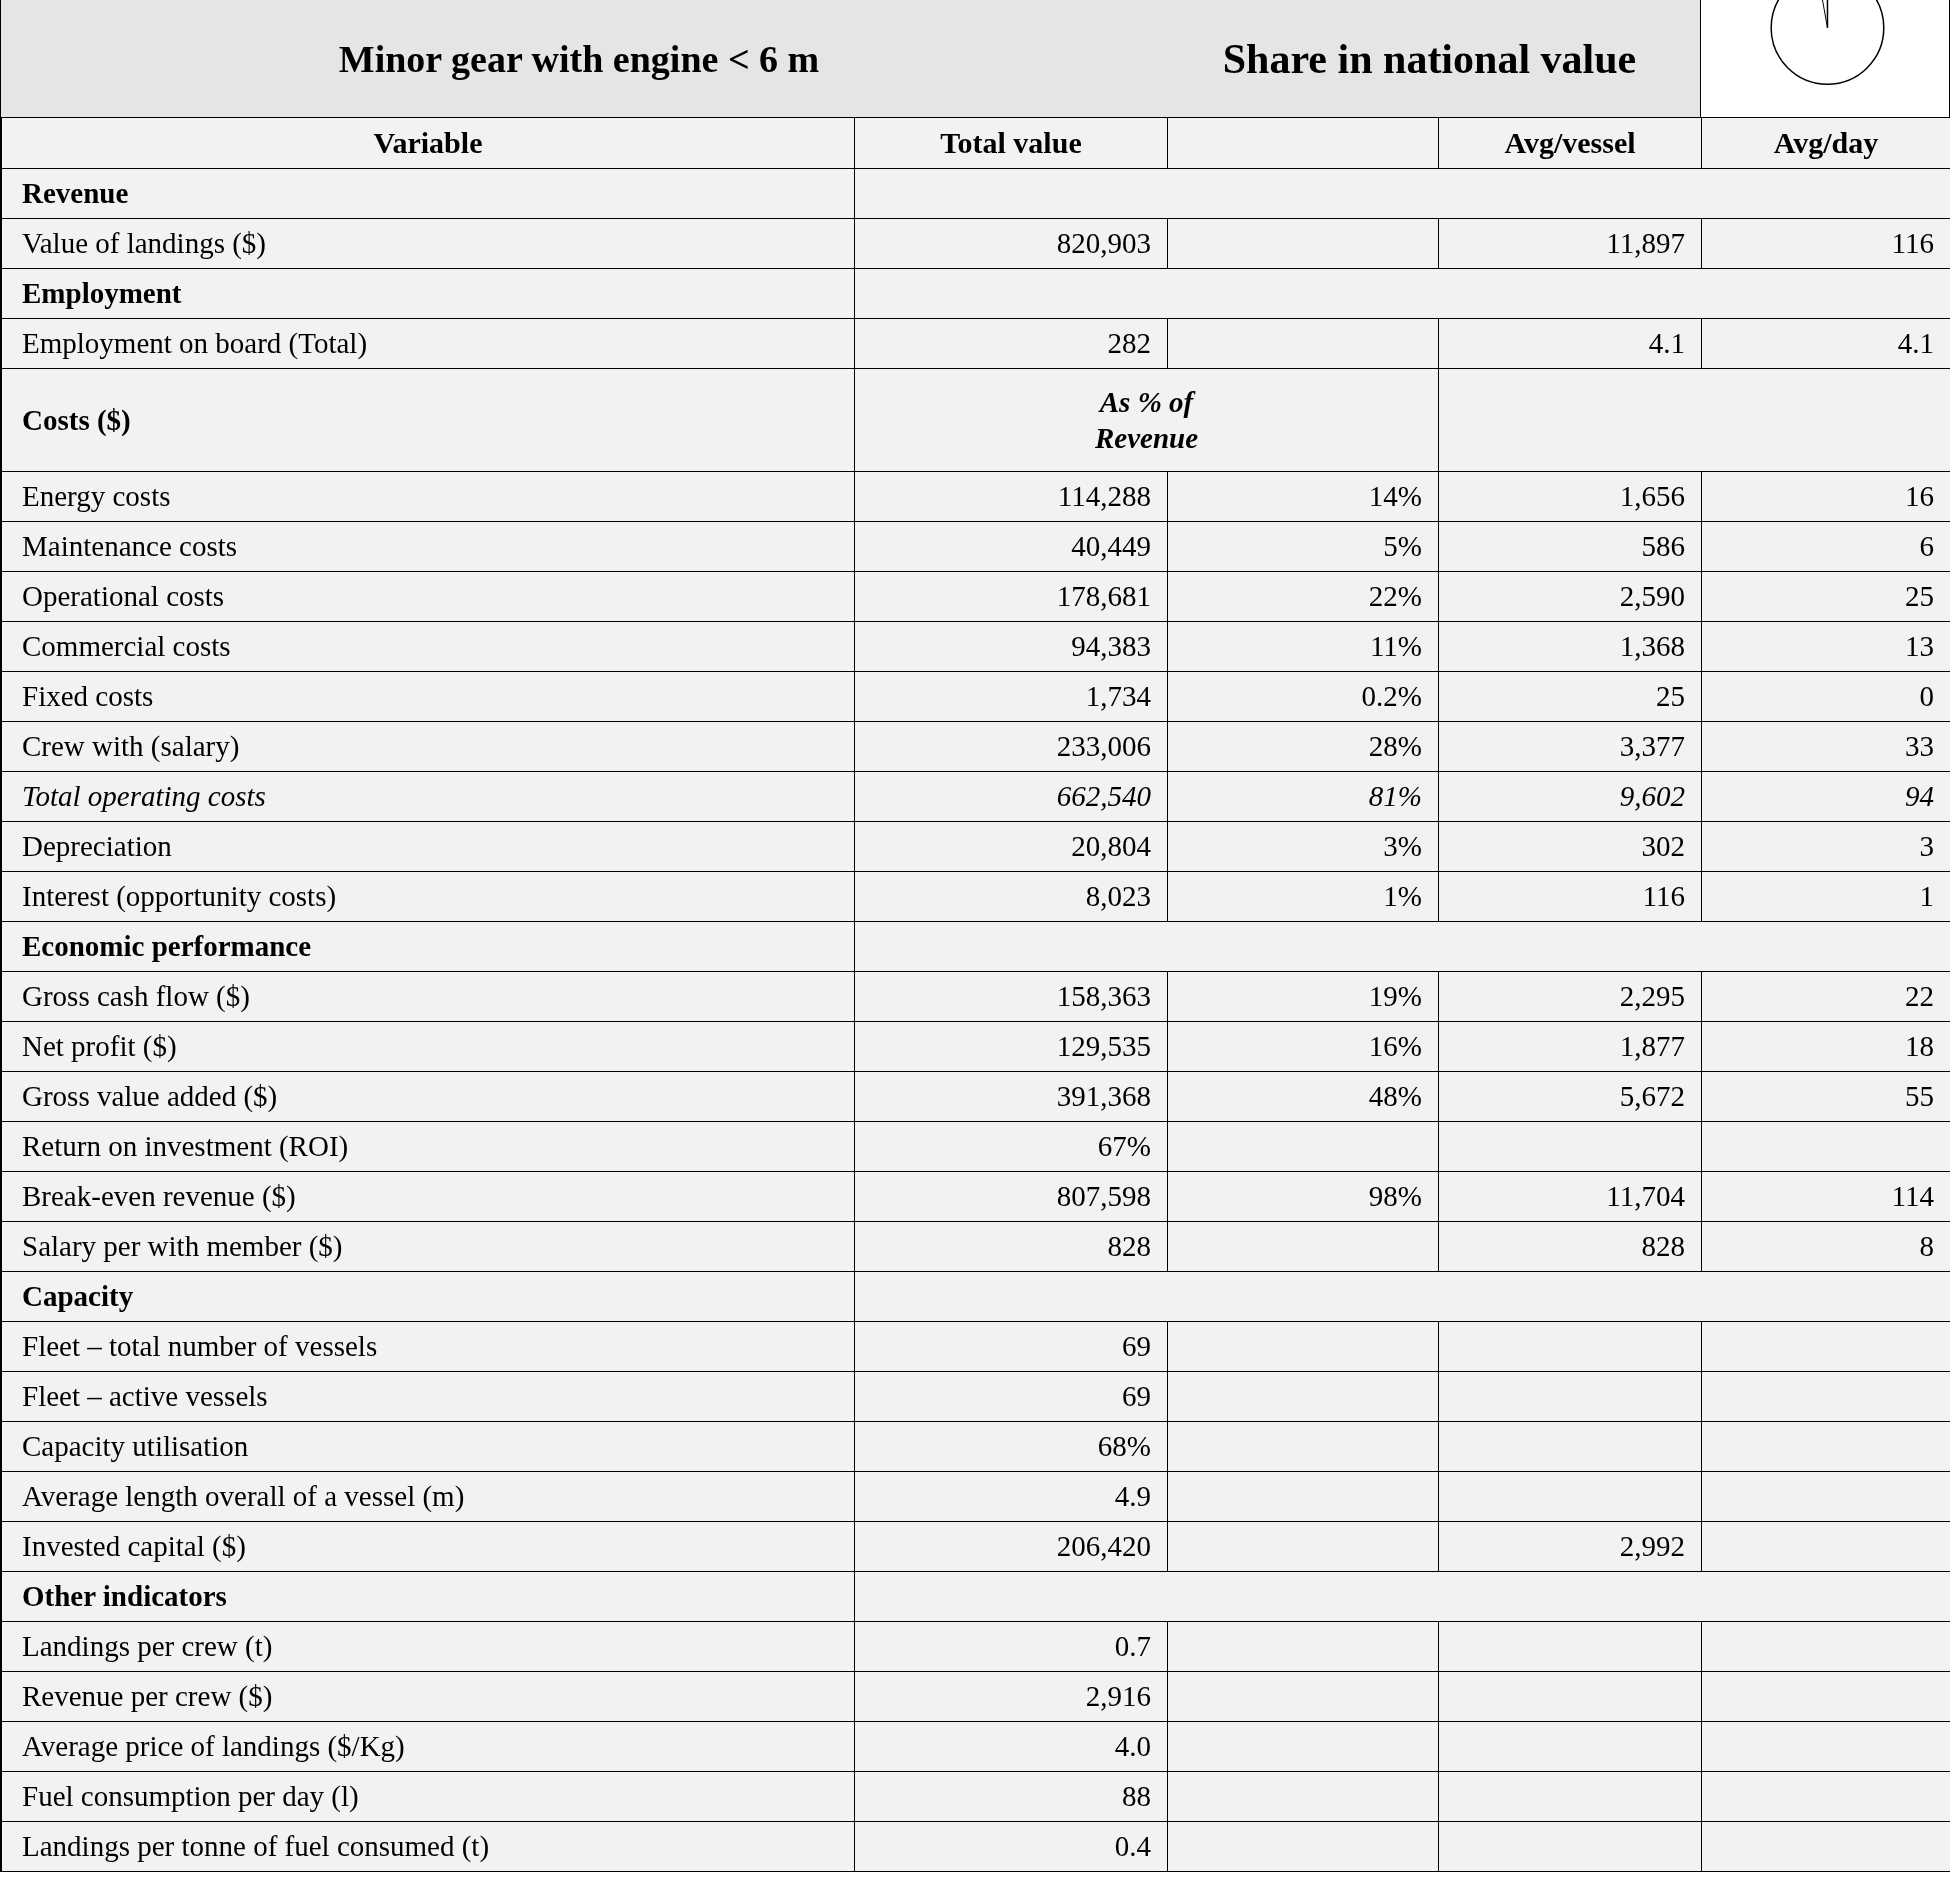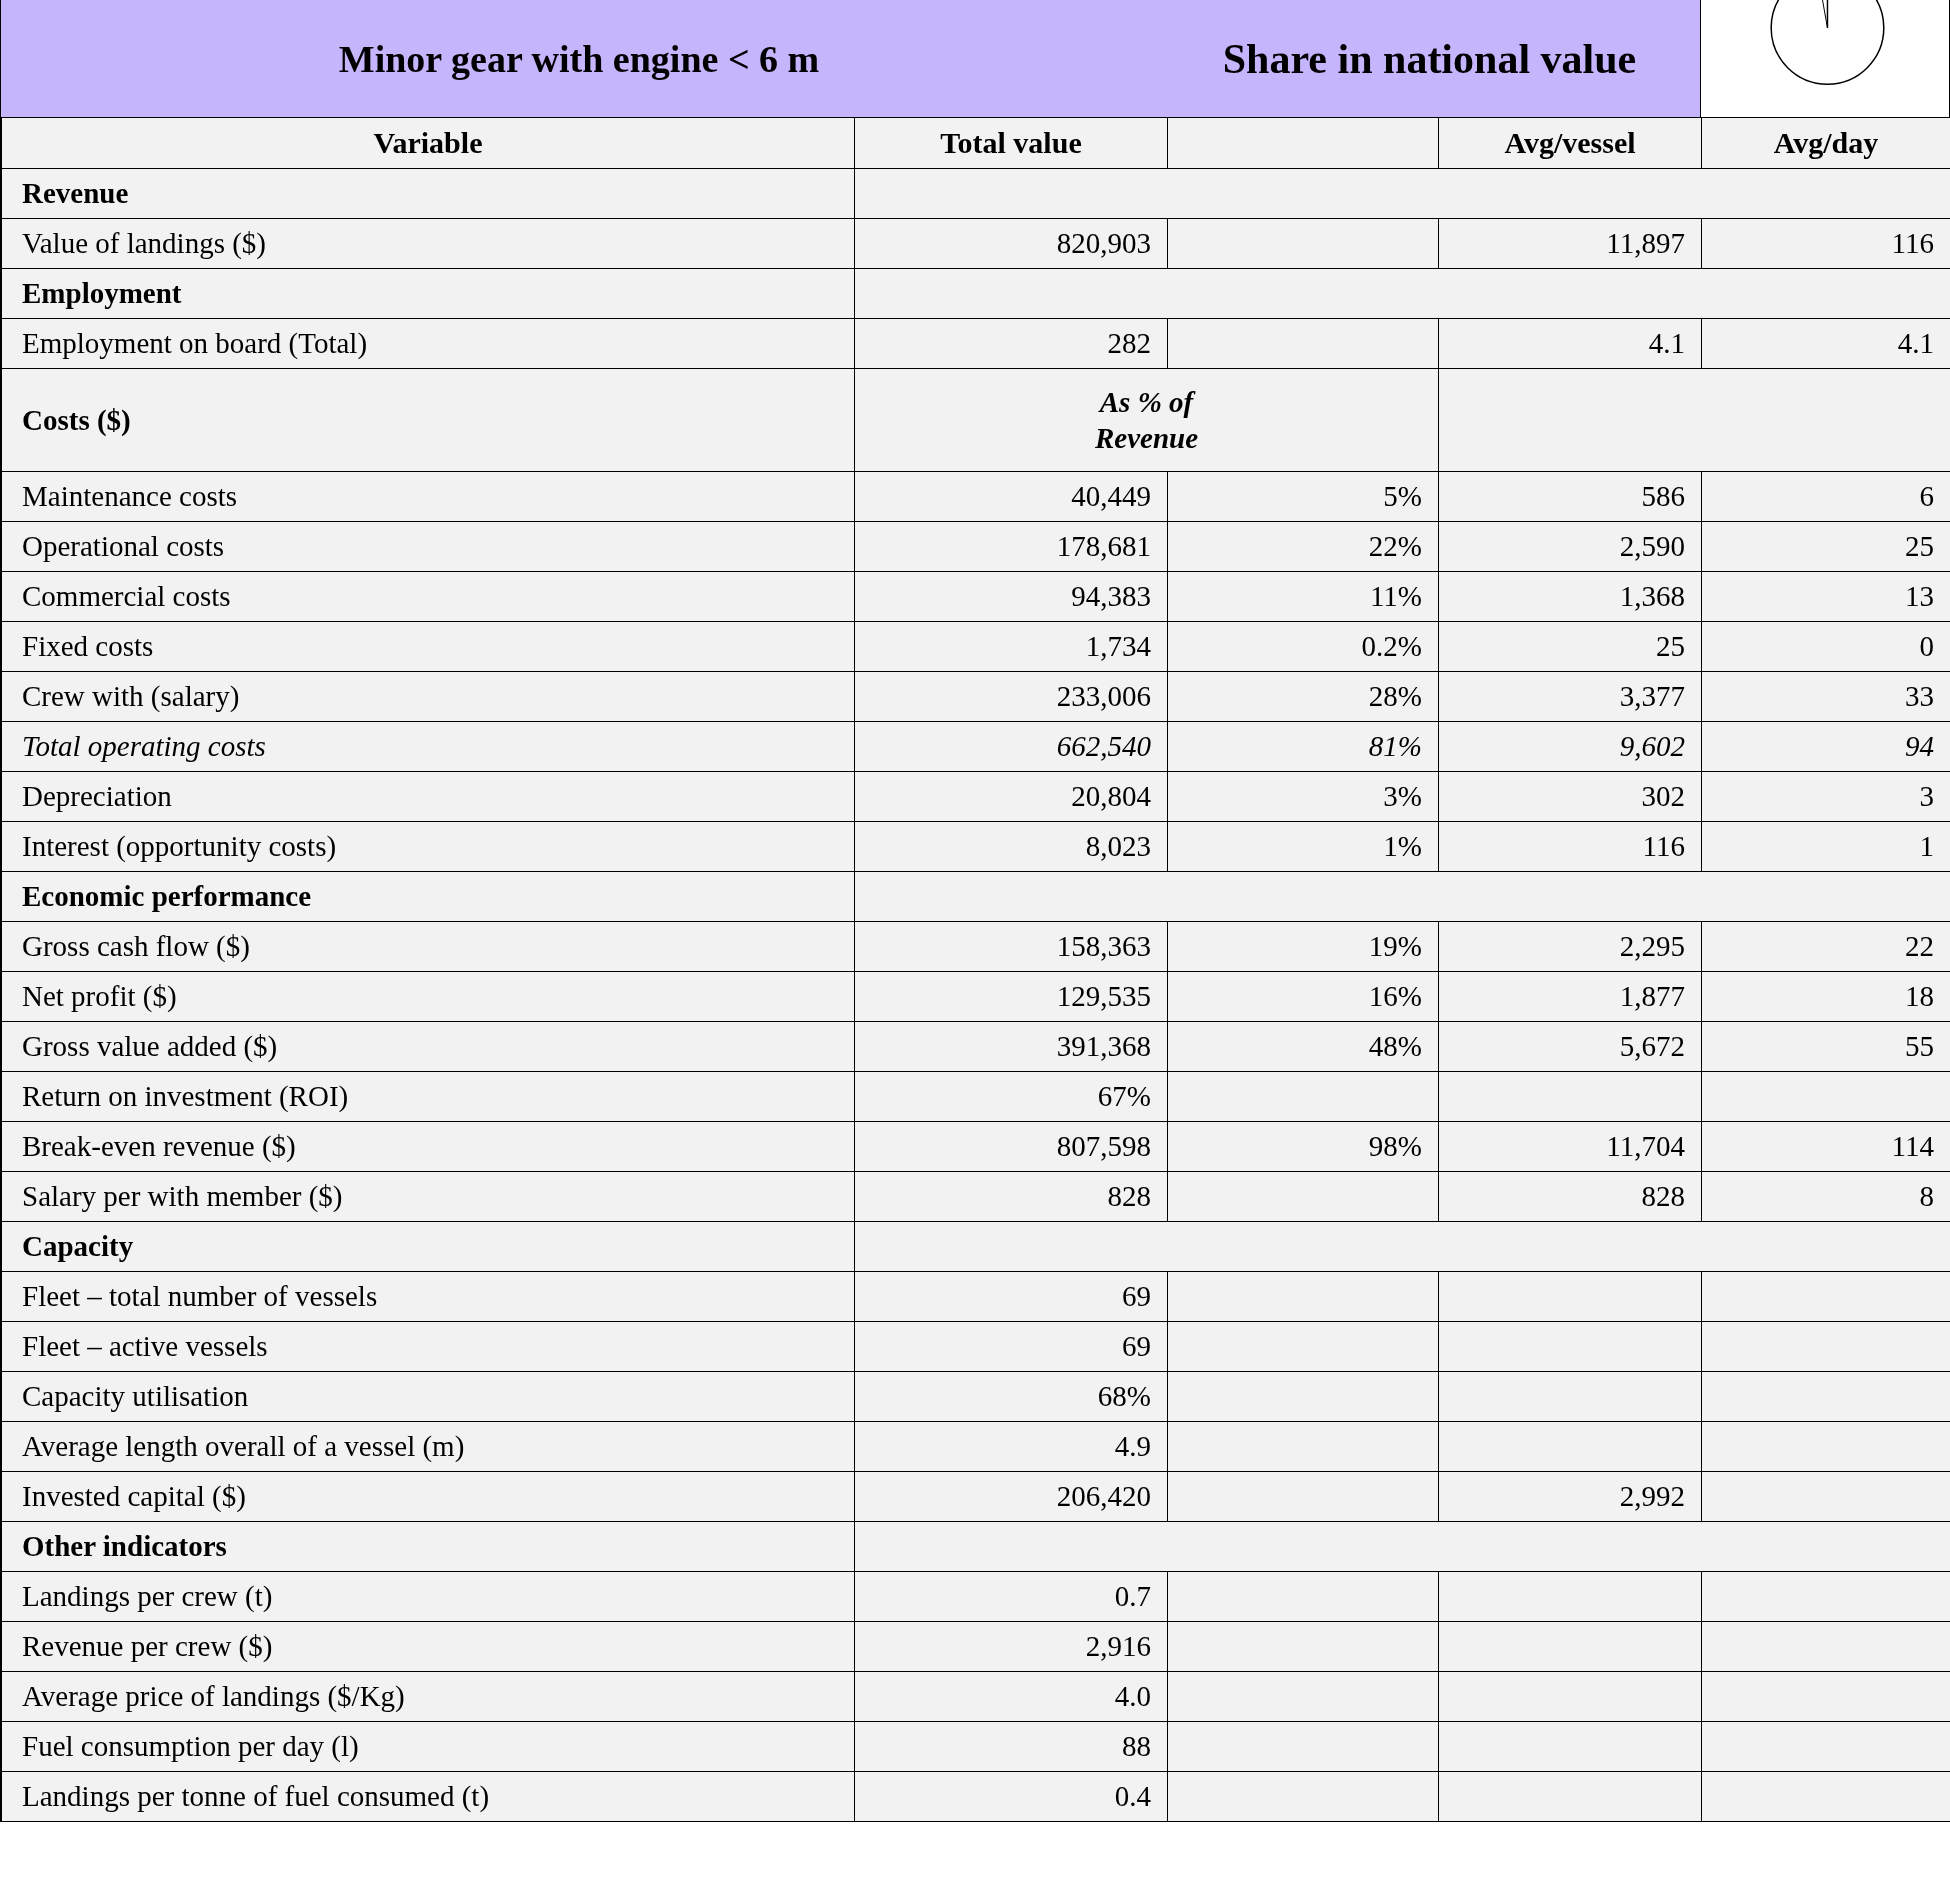--- a/index.html
+++ b/index.html
@@ -8,21 +8,21 @@
     width: 1950px;
     font-family: "Liberation Serif", "DejaVu Serif", serif;
     color: #000000;
   }
   .page { width: 1950px; border-left: 1px solid #000; border-right: 1px solid #000; }
 
   
   .banner {
     position: relative;
     height: 117px;
-    background: #c4b5fd;
+    background: #e5e5e5;
     overflow: hidden;
   }
   .banner-title {
     position: absolute;
     left: 0; top: 0;
     width: 1156px; height: 100%;
     display: flex; align-items: center; justify-content: center;
     font-size: 38px; font-weight: bold;
   }
   .banner-share {
@@ -133,20 +133,27 @@
         </tr>
         <tr class="costs-section">
           <td class="row-label section-label">Costs ($)</td>
           <td class="pct-note" colspan="2">
             <div>As % of</div>
             <div>Revenue</div>
           </td>
           <td colspan="2"></td>
         </tr>
         <tr>
+          <td class="row-label">Energy costs</td>
+          <td class="num">114,288</td>
+          <td class="num">14%</td>
+          <td class="num">1,656</td>
+          <td class="num">16</td>
+        </tr>
+        <tr>
           <td class="row-label">Maintenance costs</td>
           <td class="num">40,449</td>
           <td class="num">5%</td>
           <td class="num">586</td>
           <td class="num">6</td>
         </tr>
         <tr>
           <td class="row-label">Operational costs</td>
           <td class="num">178,681</td>
           <td class="num">22%</td>

